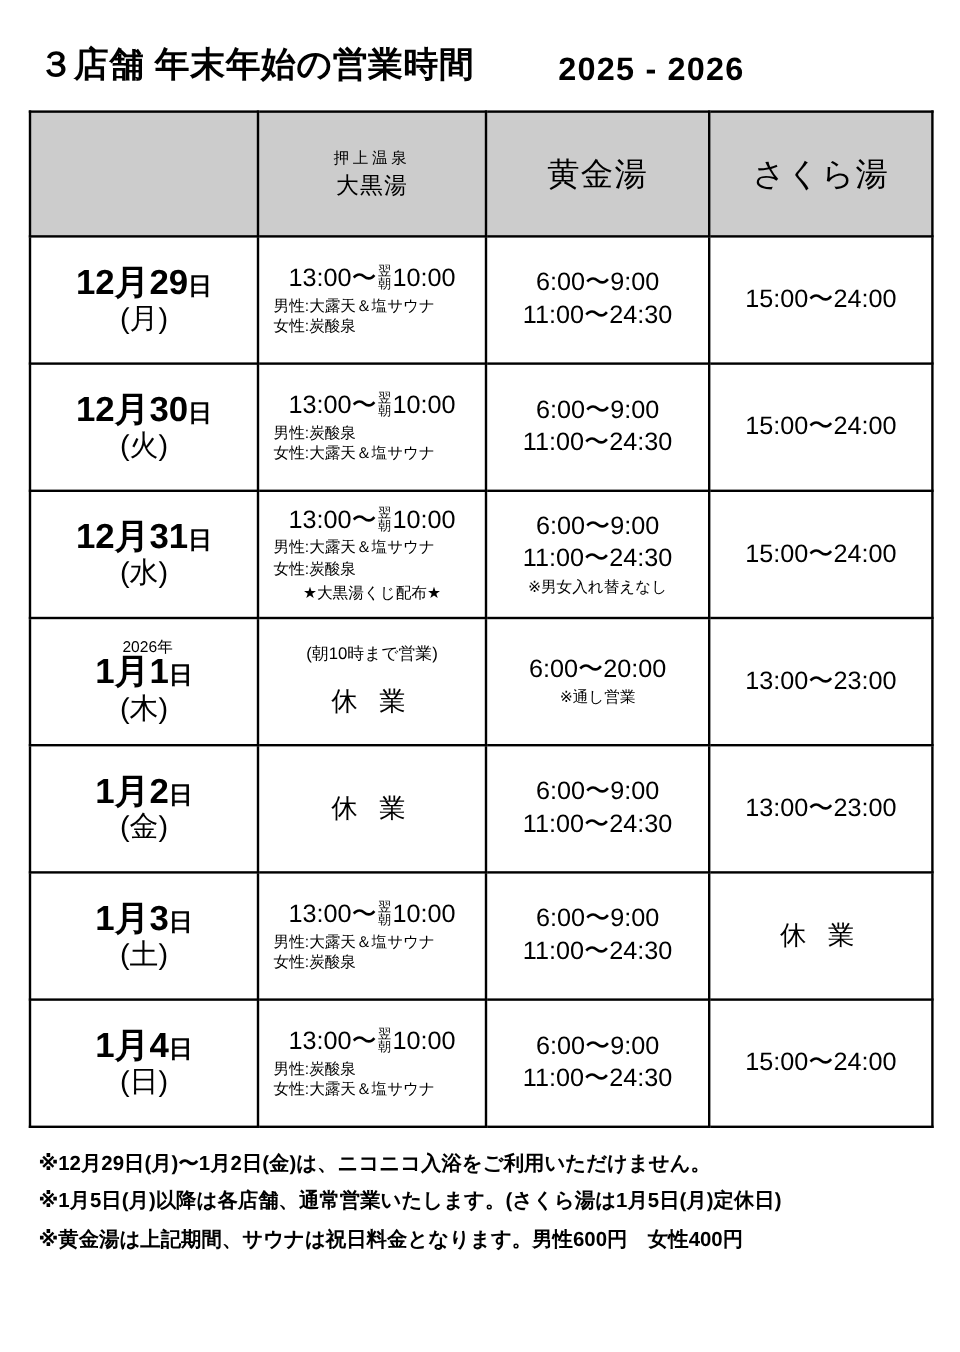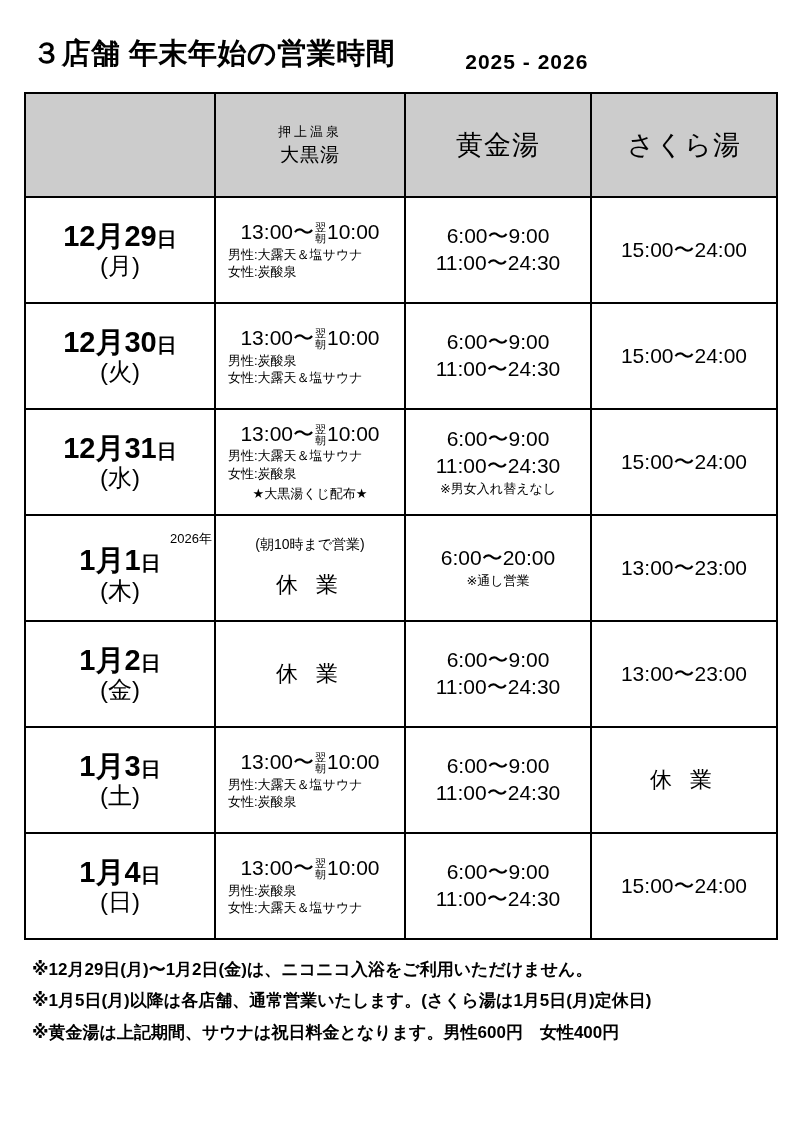--- a/index.html
+++ b/index.html
@@ -28,21 +28,21 @@
     padding: 0 4px 0 8px;
     margin-bottom: 18px;
   }
   .header-title {
     font-size: 29px;
     font-weight: bold;
     letter-spacing: 0.5px;
     white-space: nowrap;
   }
   .header-years {
-    font-size: 21px;
+    font-size: 27px;
     font-weight: bold;
     margin-left: 70px;
     letter-spacing: 1px;
     white-space: nowrap;
   }
   table.schedule {
     border-collapse: collapse;
     width: 752px;
     table-layout: fixed;
     border-radius: 25px;
@@ -80,21 +80,21 @@
     font-weight: normal;
     letter-spacing: 1px;
     display: block;
   }
 
   tbody td { height: 100px; }
 
   .date-cell .year {
     display: block;
     font-size: 13px;
-    text-align: right;
+    text-align: center;
     padding-left: 6px;
     line-height: 1.1;
     margin-bottom: -2px;
   }
   .date-main {
     font-size: 29px;
     line-height: 1.12;
     letter-spacing: 0px;
     display: block;
     font-weight: bold;

